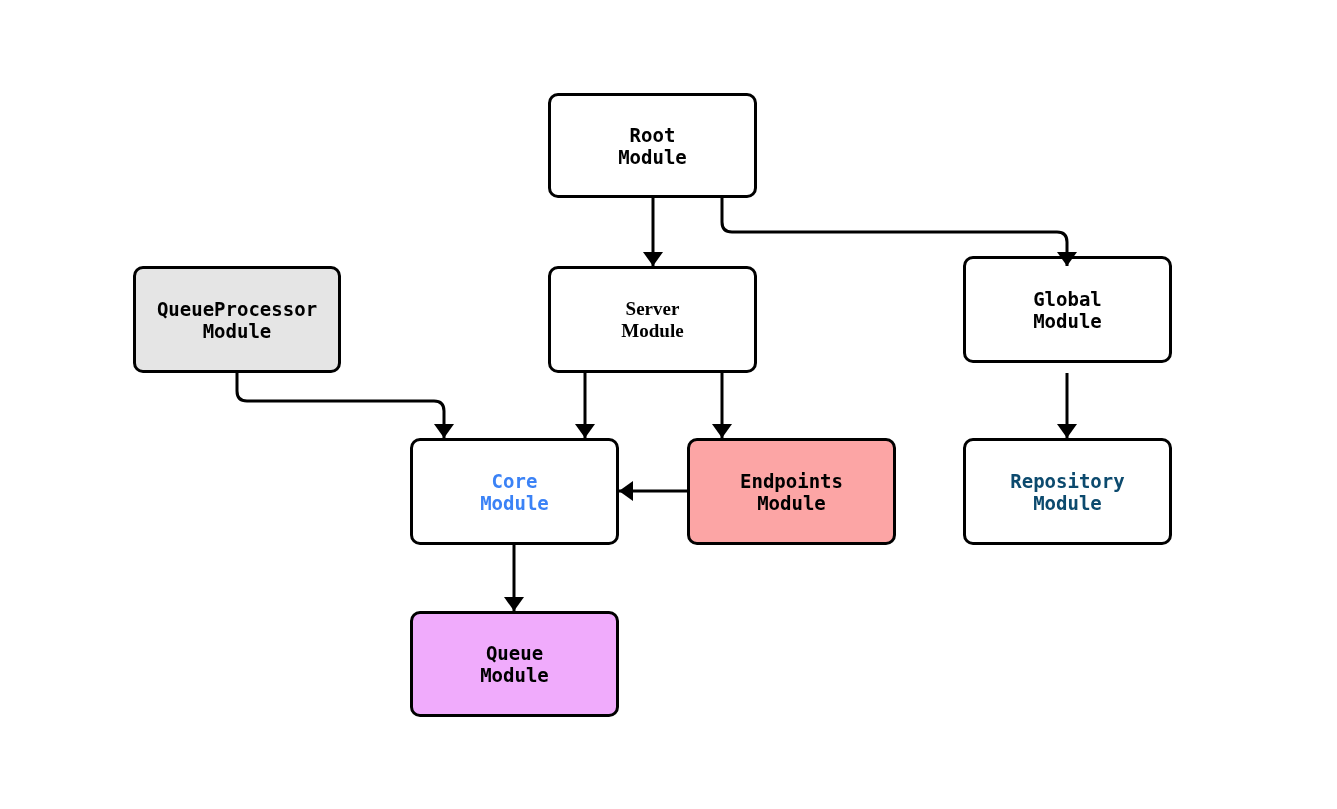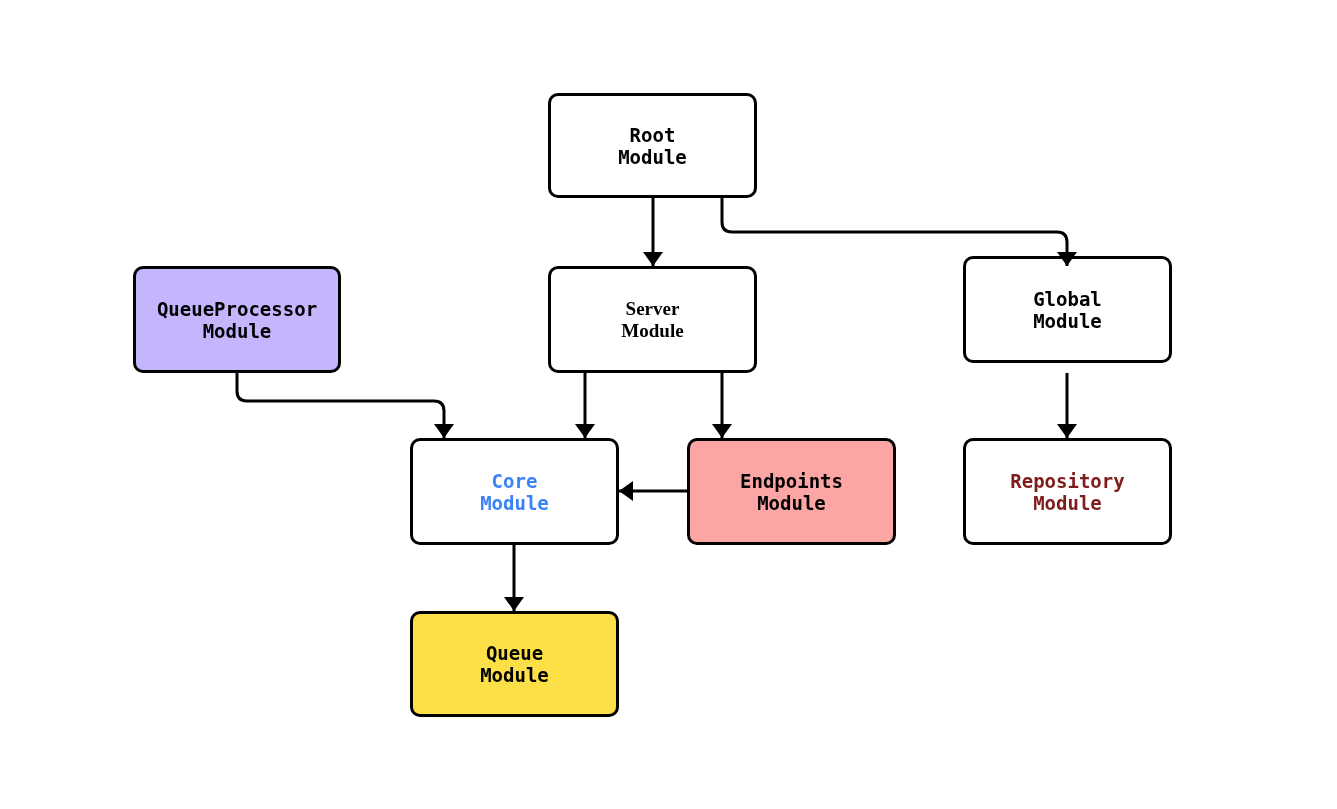--- a/index.html
+++ b/index.html
@@ -47,45 +47,45 @@
 </style>
 </head>
 <body style="background: rgb(255, 255, 255);">
 
 <div class="canvas" style="width: 1337px; height: 771px; background: rgb(255, 255, 255); padding-left: 40px;">
   <div>
       <div class="node" style="left: 548px; top: 93px; width: 209px; height: 105px; background: rgb(255, 255, 255); border-width: 3px; border-color: rgb(0, 0, 0);">
         <span class="node-label" style="color: rgb(0, 0, 0);">Root
 Module</span>
       </div>
-      <div class="node" style="left: 133px; top: 266px; width: 208px; height: 107px; background: #c4b5fd; border-width: 3px; border-color: rgb(0, 0, 0);">
+      <div class="node" style="left: 133px; top: 266px; width: 208px; height: 107px; background: #e5e5e5; border-width: 3px; border-color: rgb(0, 0, 0);">
         <span class="node-label" style="color: rgb(0, 0, 0);">QueueProcessor
 Module</span>
       </div>
       <div class="node" style="left: 548px; top: 266px; width: 209px; height: 107px; background: rgb(255, 255, 255); border-width: 3px; border-color: rgb(0, 0, 0); font-family: Liberation Serif, serif;">
         <span class="node-label" style="color: rgb(0, 0, 0);">Server
 Module</span>
       </div>
       <div class="node" style="left: 963px; top: 256px; width: 209px; height: 107px; background: rgb(255, 255, 255); border-width: 3px; border-color: rgb(0, 0, 0);">
         <span class="node-label" style="color: rgb(0, 0, 0);">Global
 Module</span>
       </div>
       <div class="node" style="left: 410px; top: 438px; width: 209px; height: 107px; background: rgb(255, 255, 255); border-width: 3px; border-color: rgb(0, 0, 0);">
         <span class="node-label" style="color: #3b82f6;">Core
 Module</span>
       </div>
       <div class="node" style="left: 687px; top: 438px; width: 209px; height: 107px; background: #fca5a5; border-width: 3px; border-color: rgb(0, 0, 0);">
         <span class="node-label" style="color: rgb(0, 0, 0);">Endpoints
 Module</span>
       </div>
       <div class="node" style="left: 963px; top: 438px; width: 209px; height: 107px; background: rgb(255, 255, 255); border-width: 3px; border-color: rgb(0, 0, 0);">
-        <span class="node-label" style="color: #7f1d1d;">Repository
+        <span class="node-label" style="color: #0c4a6e;">Repository
 Module</span>
       </div>
-      <div class="node" style="left: 410px; top: 611px; width: 209px; height: 106px; background: #fde047; border-width: 3px; border-color: rgb(0, 0, 0);">
+      <div class="node" style="left: 410px; top: 611px; width: 209px; height: 106px; background: #f0abfc; border-width: 3px; border-color: rgb(0, 0, 0);">
         <span class="node-label" style="color: rgb(0, 0, 0);">Queue
 Module</span>
       </div>
     </div>
   <svg class="edges-layer" xmlns="http://www.w3.org/2000/svg" width="1337" height="809" viewBox="0 0 1337 809">
     <defs>
       <marker id="arrowhead" markerUnits="userSpaceOnUse" markerWidth="14" markerHeight="20" refX="14" refY="10" orient="auto">
         <path d="M0,0 L14,10 L0,20 Z" fill="#000000"></path>
       </marker>
     </defs>

